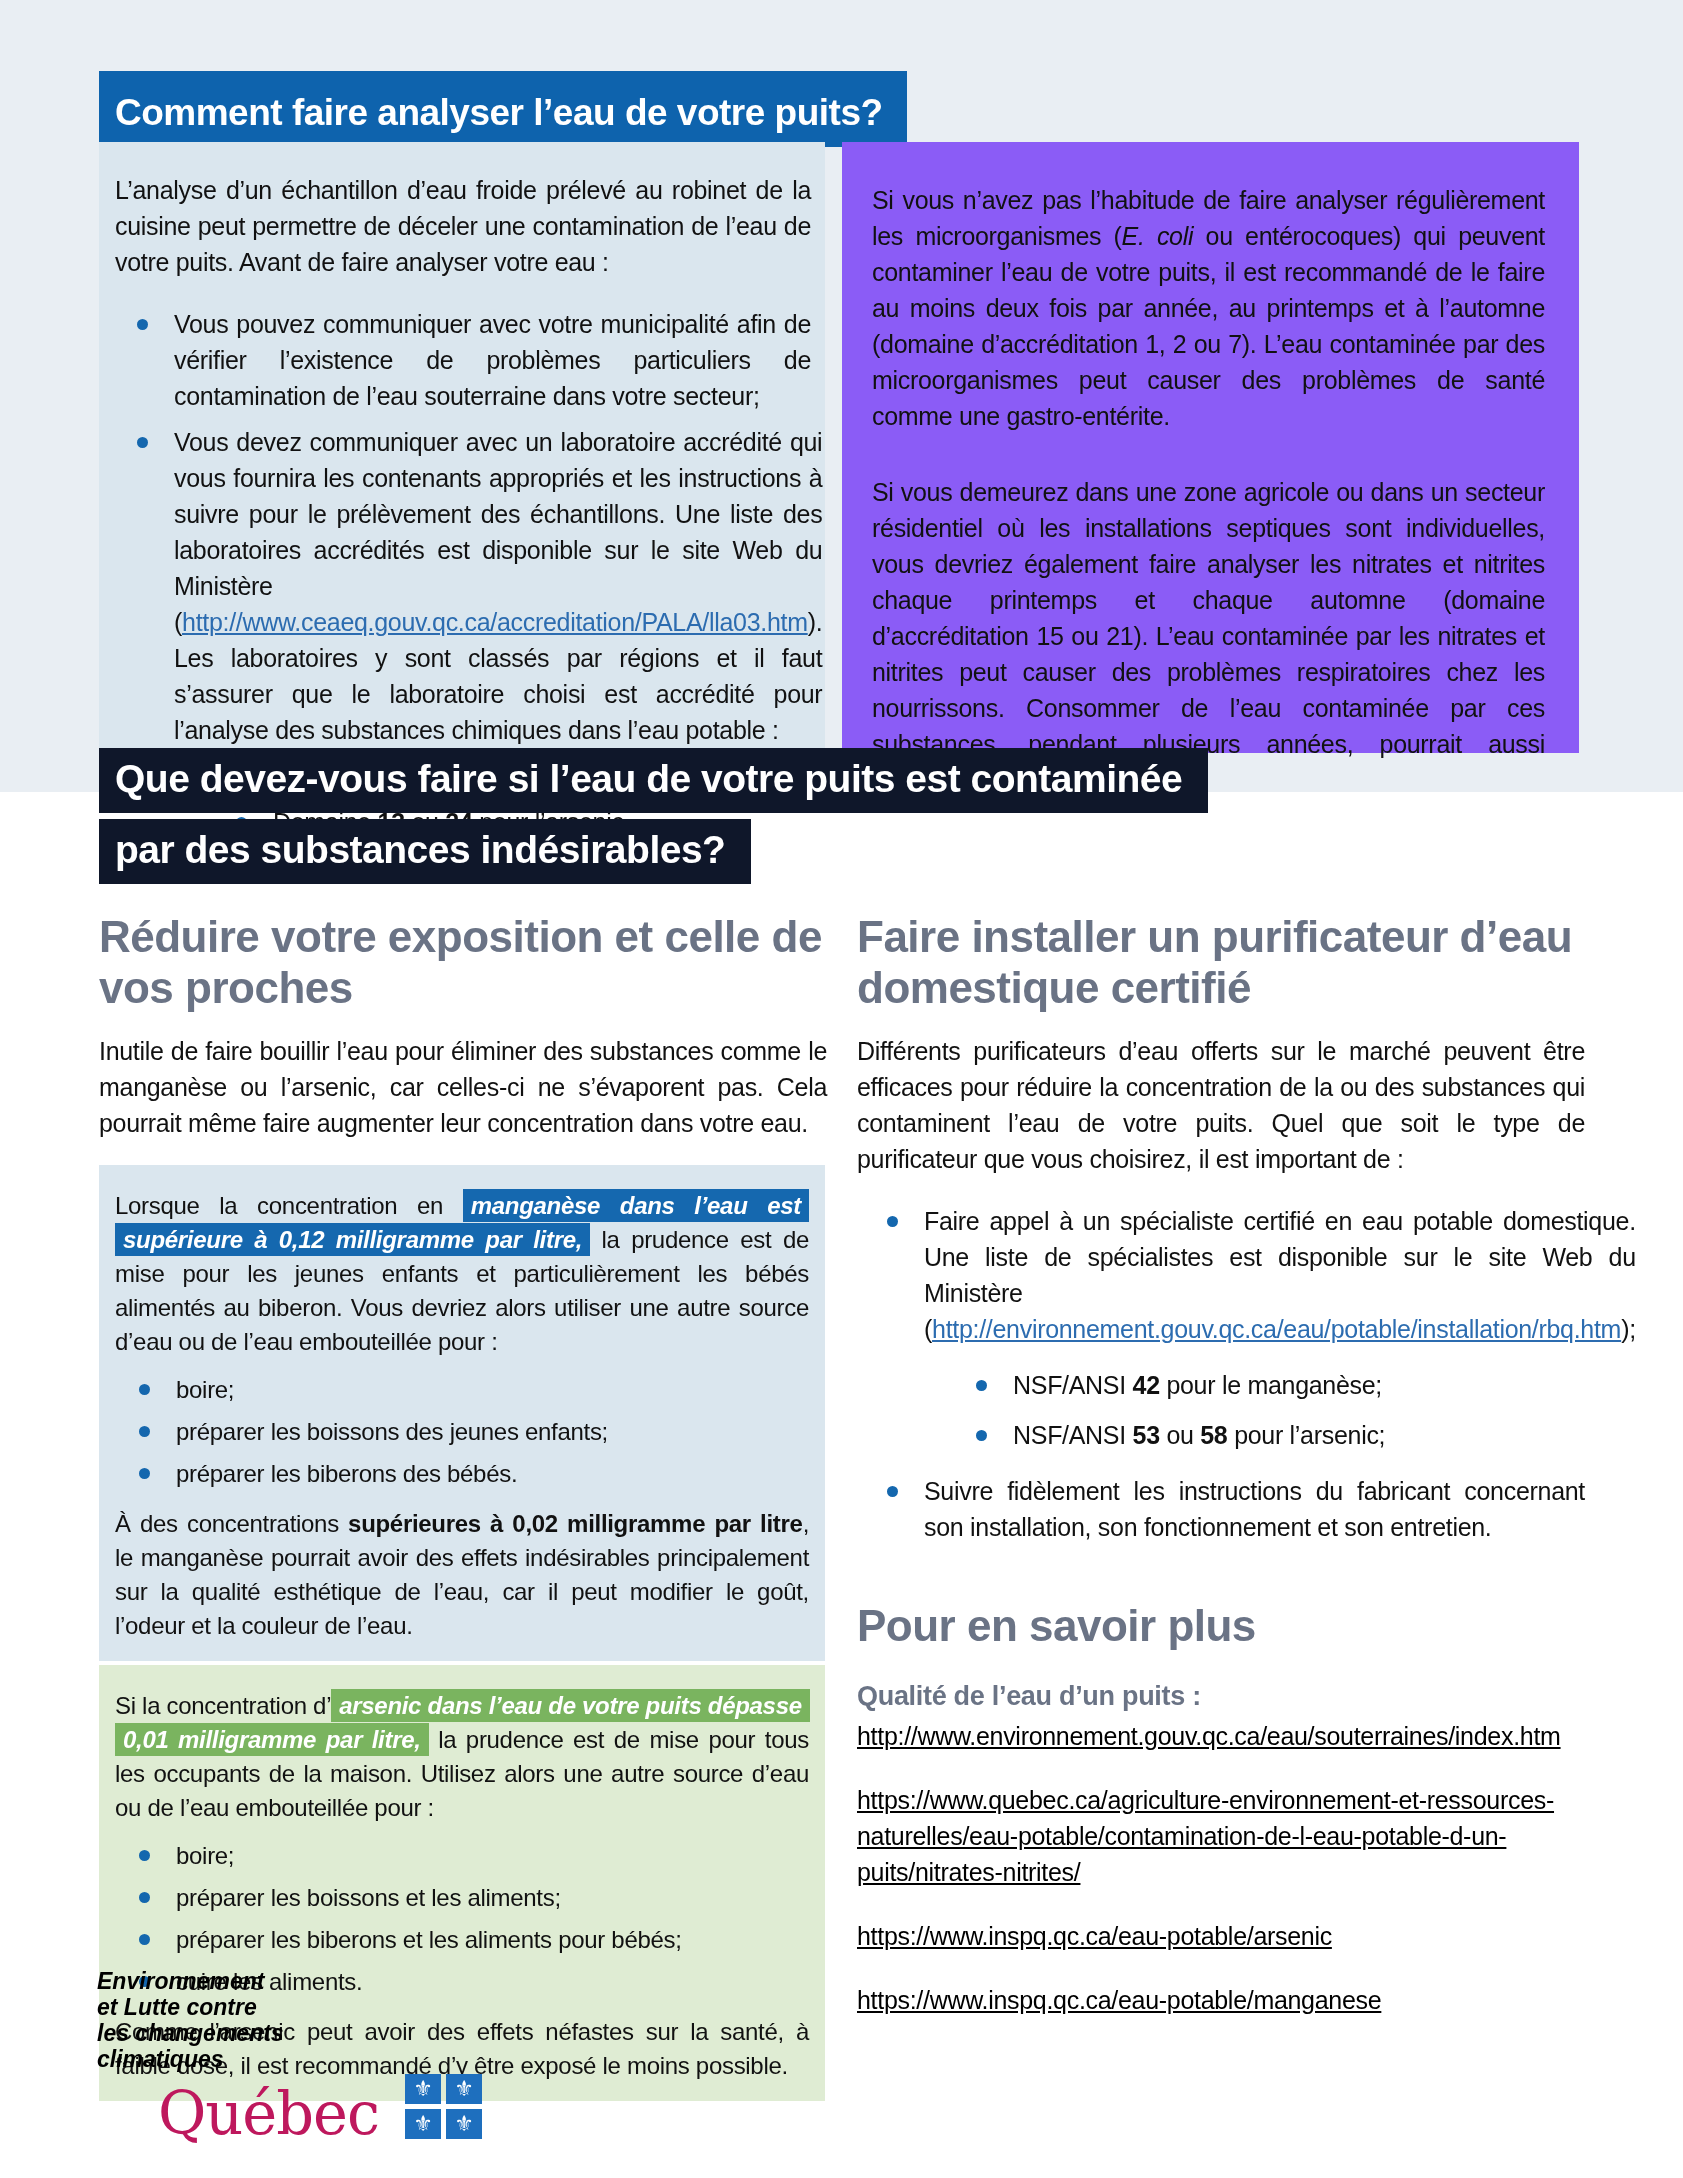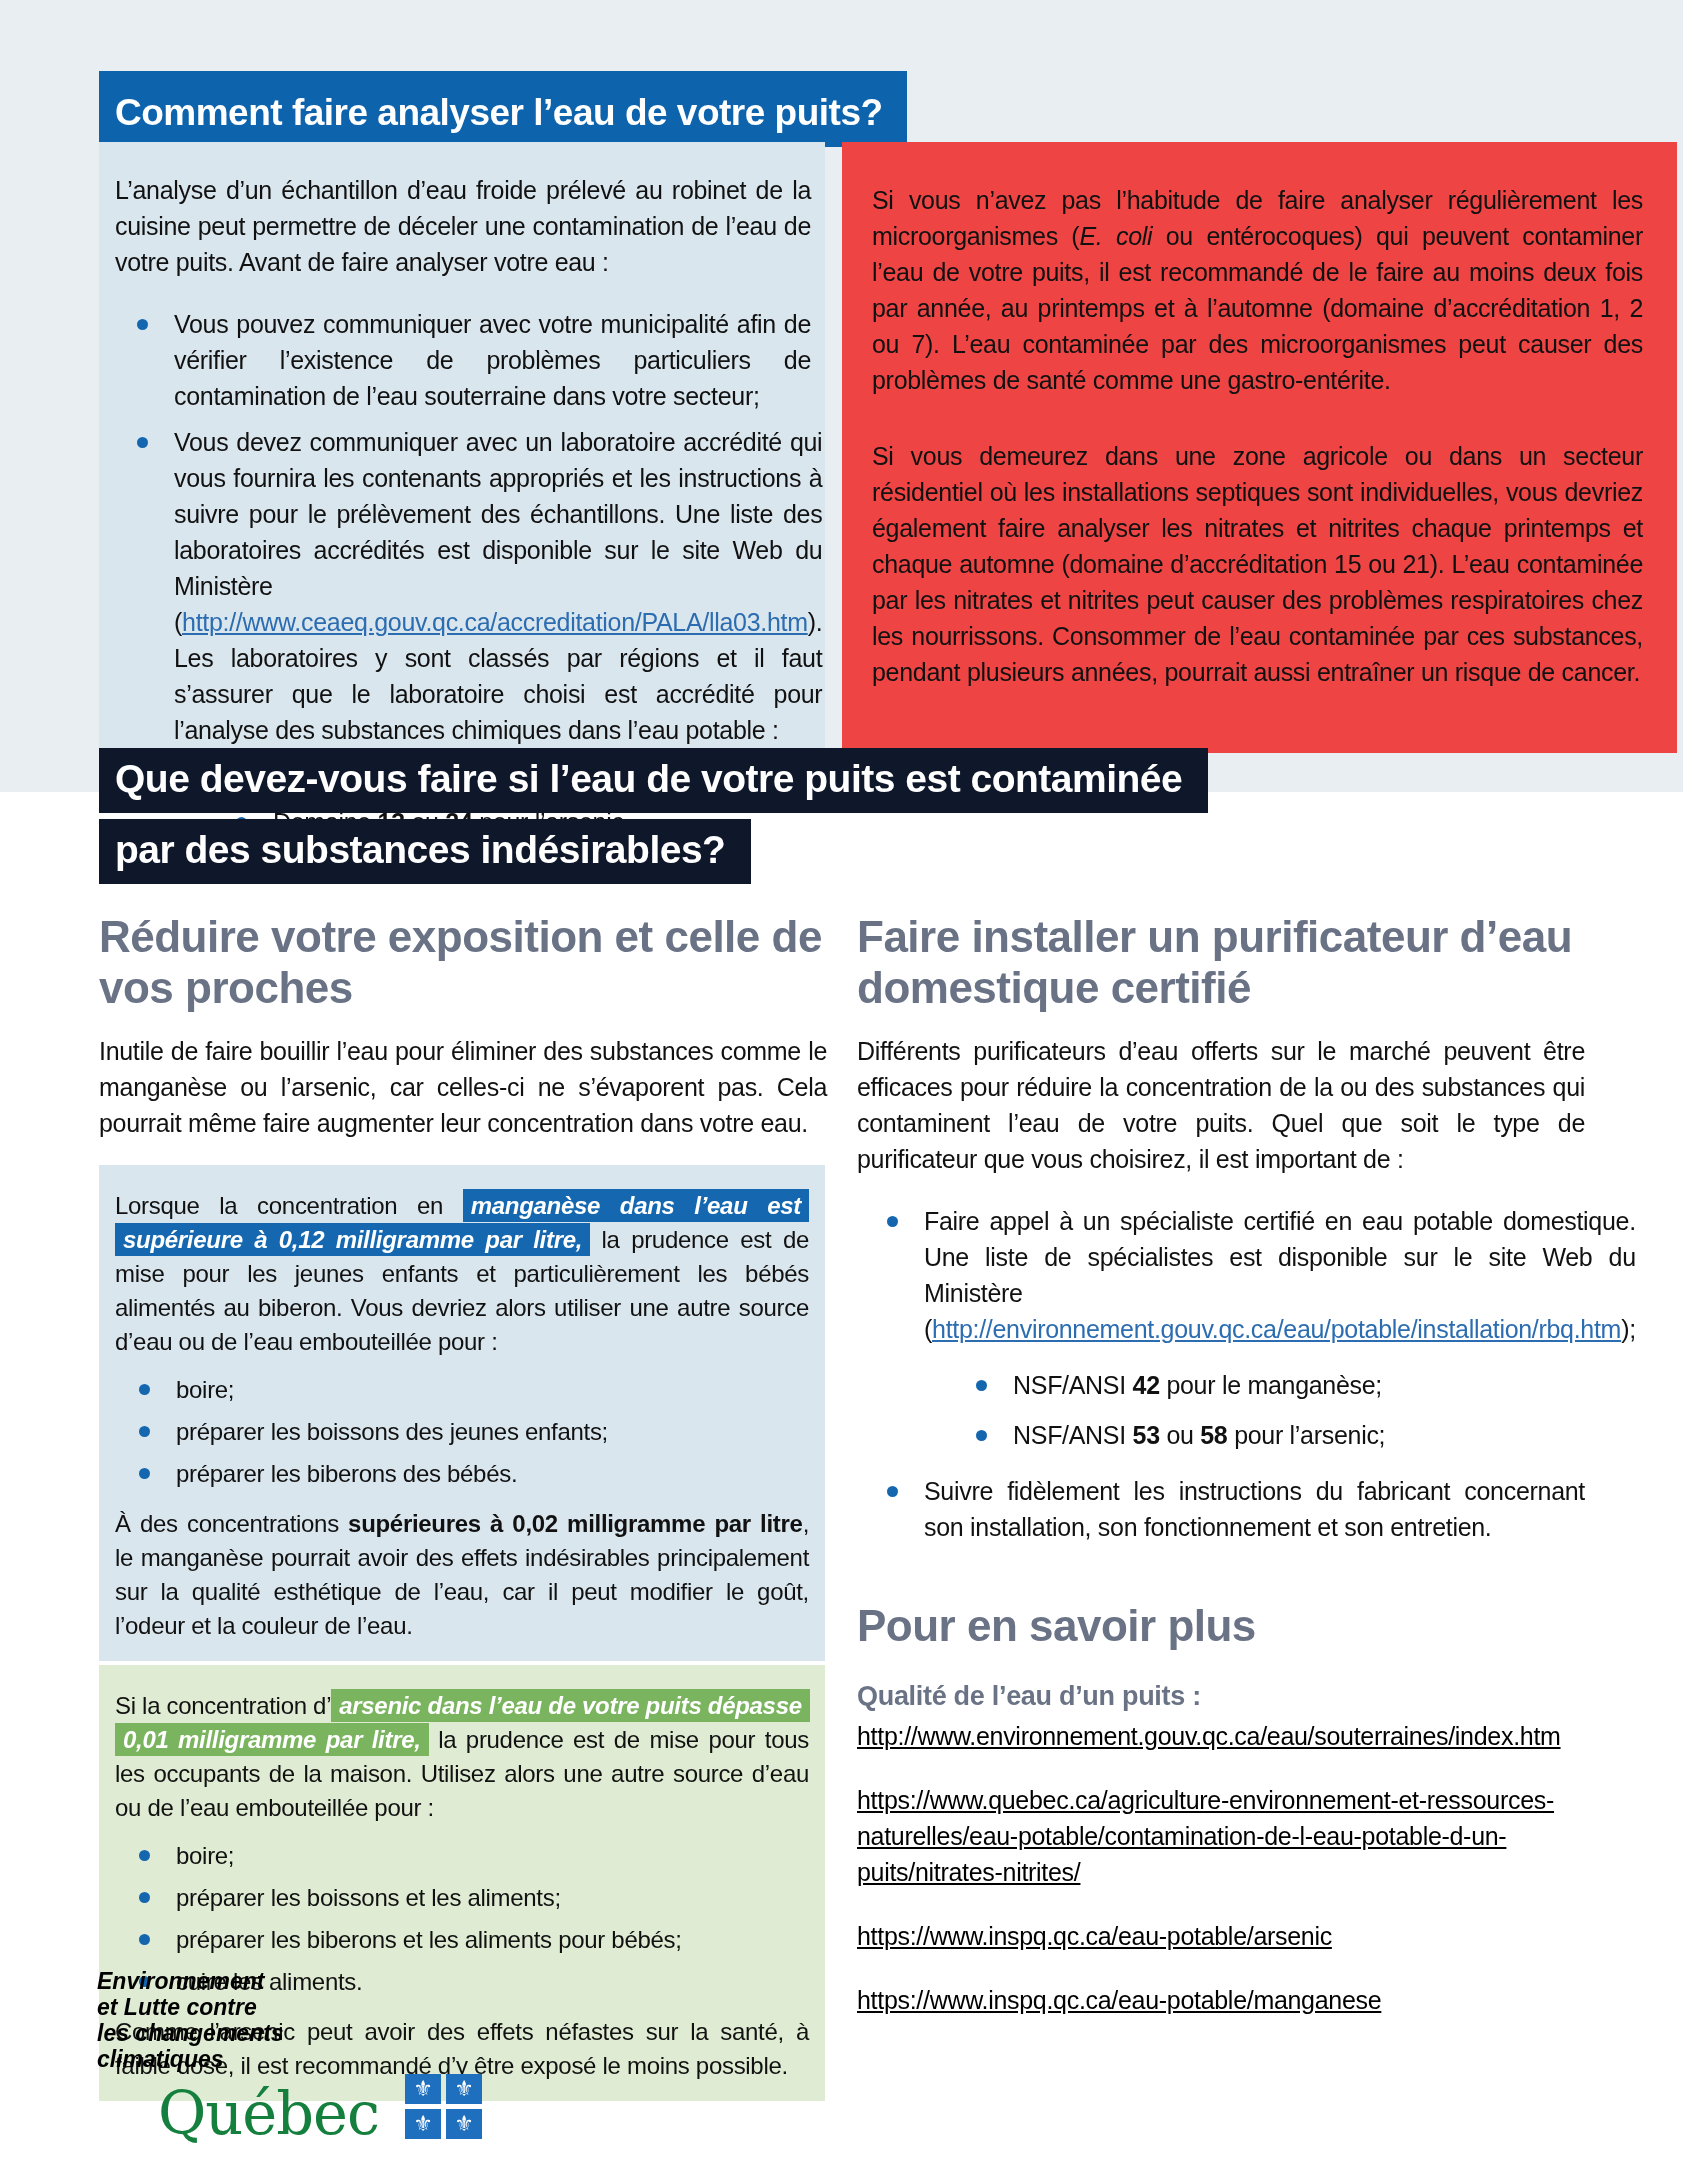--- a/index.html
+++ b/index.html
@@ -13,22 +13,22 @@
   .h1bar { position:absolute; left:99px; top:71px; background:#0e63ad; color:#fff;
            font-size:37px; font-weight:bold; letter-spacing:-0.5px;
            padding:21px 24px 13px 16px; white-space:nowrap; }
   .h2wrap { position:absolute; left:99px; top:748px; }
   .h2bar { display:table; background:#0f172a; color:#fff; font-size:39px; font-weight:bold;
            letter-spacing:-0.5px; padding:9px 26px 12px 16px; margin-bottom:6px; white-space:nowrap; }
 
   
   .intro-left { position:absolute; left:99px; top:142px; width:726px; height:611px;
                 background:#dae6ee; padding:30px 14px 0 16px; }
-  .intro-right { position:absolute; left:842px; top:142px; width:835px; height:611px;
-                 background:#ef4444; padding:40px 34px 0 30px; }
+  .intro-right { position:absolute; left:842px; top:142px; width:737px; height:611px;
+                 background:#8b5cf6; padding:40px 34px 0 30px; }
 
   .bt { font-size:25px; line-height:36px; letter-spacing:-0.3px; color:#111; }
   .jt { text-align:justify; }
   p.sp { margin-bottom:26px; }
 
   .bullet { display:flex; margin-bottom:10px; }
   .bullet .dot { flex:0 0 auto; width:11px; height:11px; border-radius:50%; background:#1467ae;
                  margin:13px 0 0 22px; }
   .bullet .btxt { flex:1; margin-left:26px; }
   .bullet.sub .dot { margin-left:121px; }
@@ -64,21 +64,21 @@
   .more-h { margin-top:55px; margin-bottom:30px; }
 
   .rc-bullets .bullet { margin-bottom:14px; }
   .rc-bullets .bullet .dot { margin-left:30px; }
   .rc-bullets .bullet.sub .dot { margin-left:119px; }
 
   
   .logo { position:absolute; left:97px; top:1968px; width:475px; }
   .ministry { font-size:23px; line-height:26px; font-weight:bold; font-style:italic; color:#000; }
   .qrow { display:flex; align-items:flex-end; margin-top:2px; margin-left:61px; }
-  .wordmark { font-family:"DejaVu Serif", serif; font-size:59px; line-height:59px; color:#15803d;
+  .wordmark { font-family:"DejaVu Serif", serif; font-size:59px; line-height:59px; color:#be185d;
               letter-spacing:-1px; }
   .flag { display:grid; grid-template-columns:36px 36px; grid-template-rows:30px 30px;
           gap:5px; margin-left:26px; margin-bottom:4px; }
   .flag .sq { background:#1e6fbe; color:#fff; display:flex; align-items:center;
               justify-content:center; font-size:22px; line-height:22px; }
 </style>
 </head>
 <body>
 
 <div class="page">

